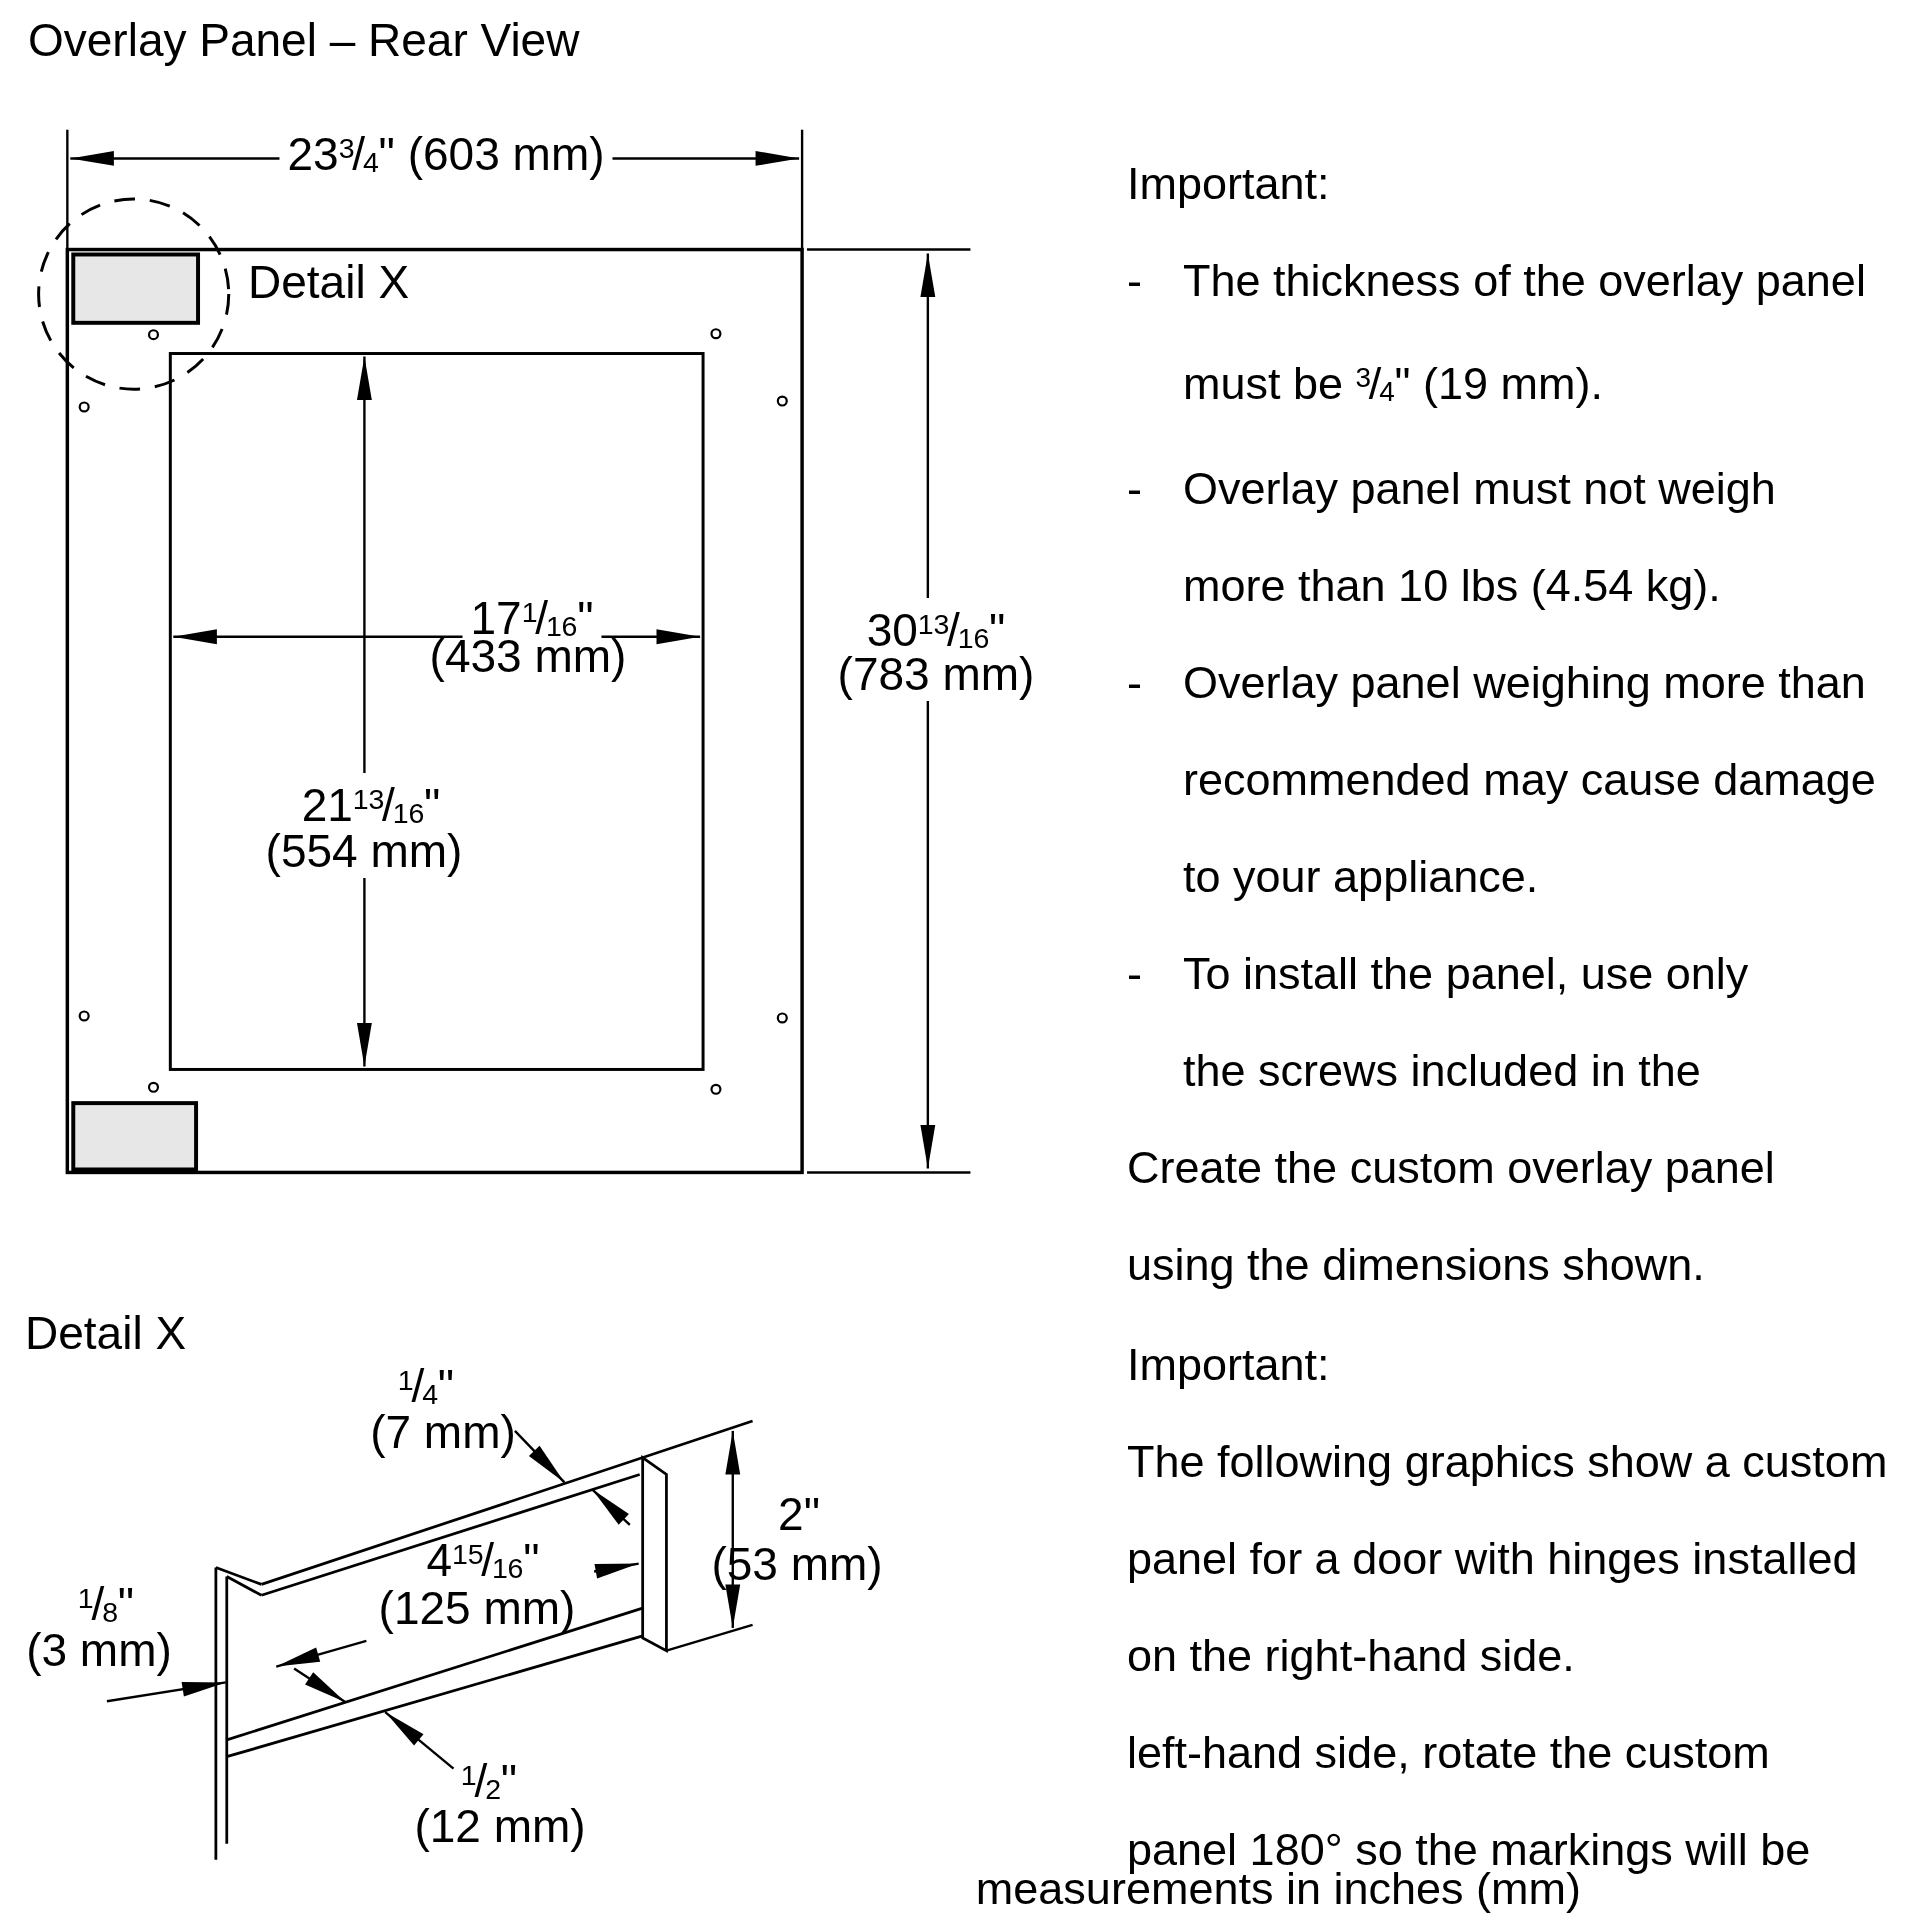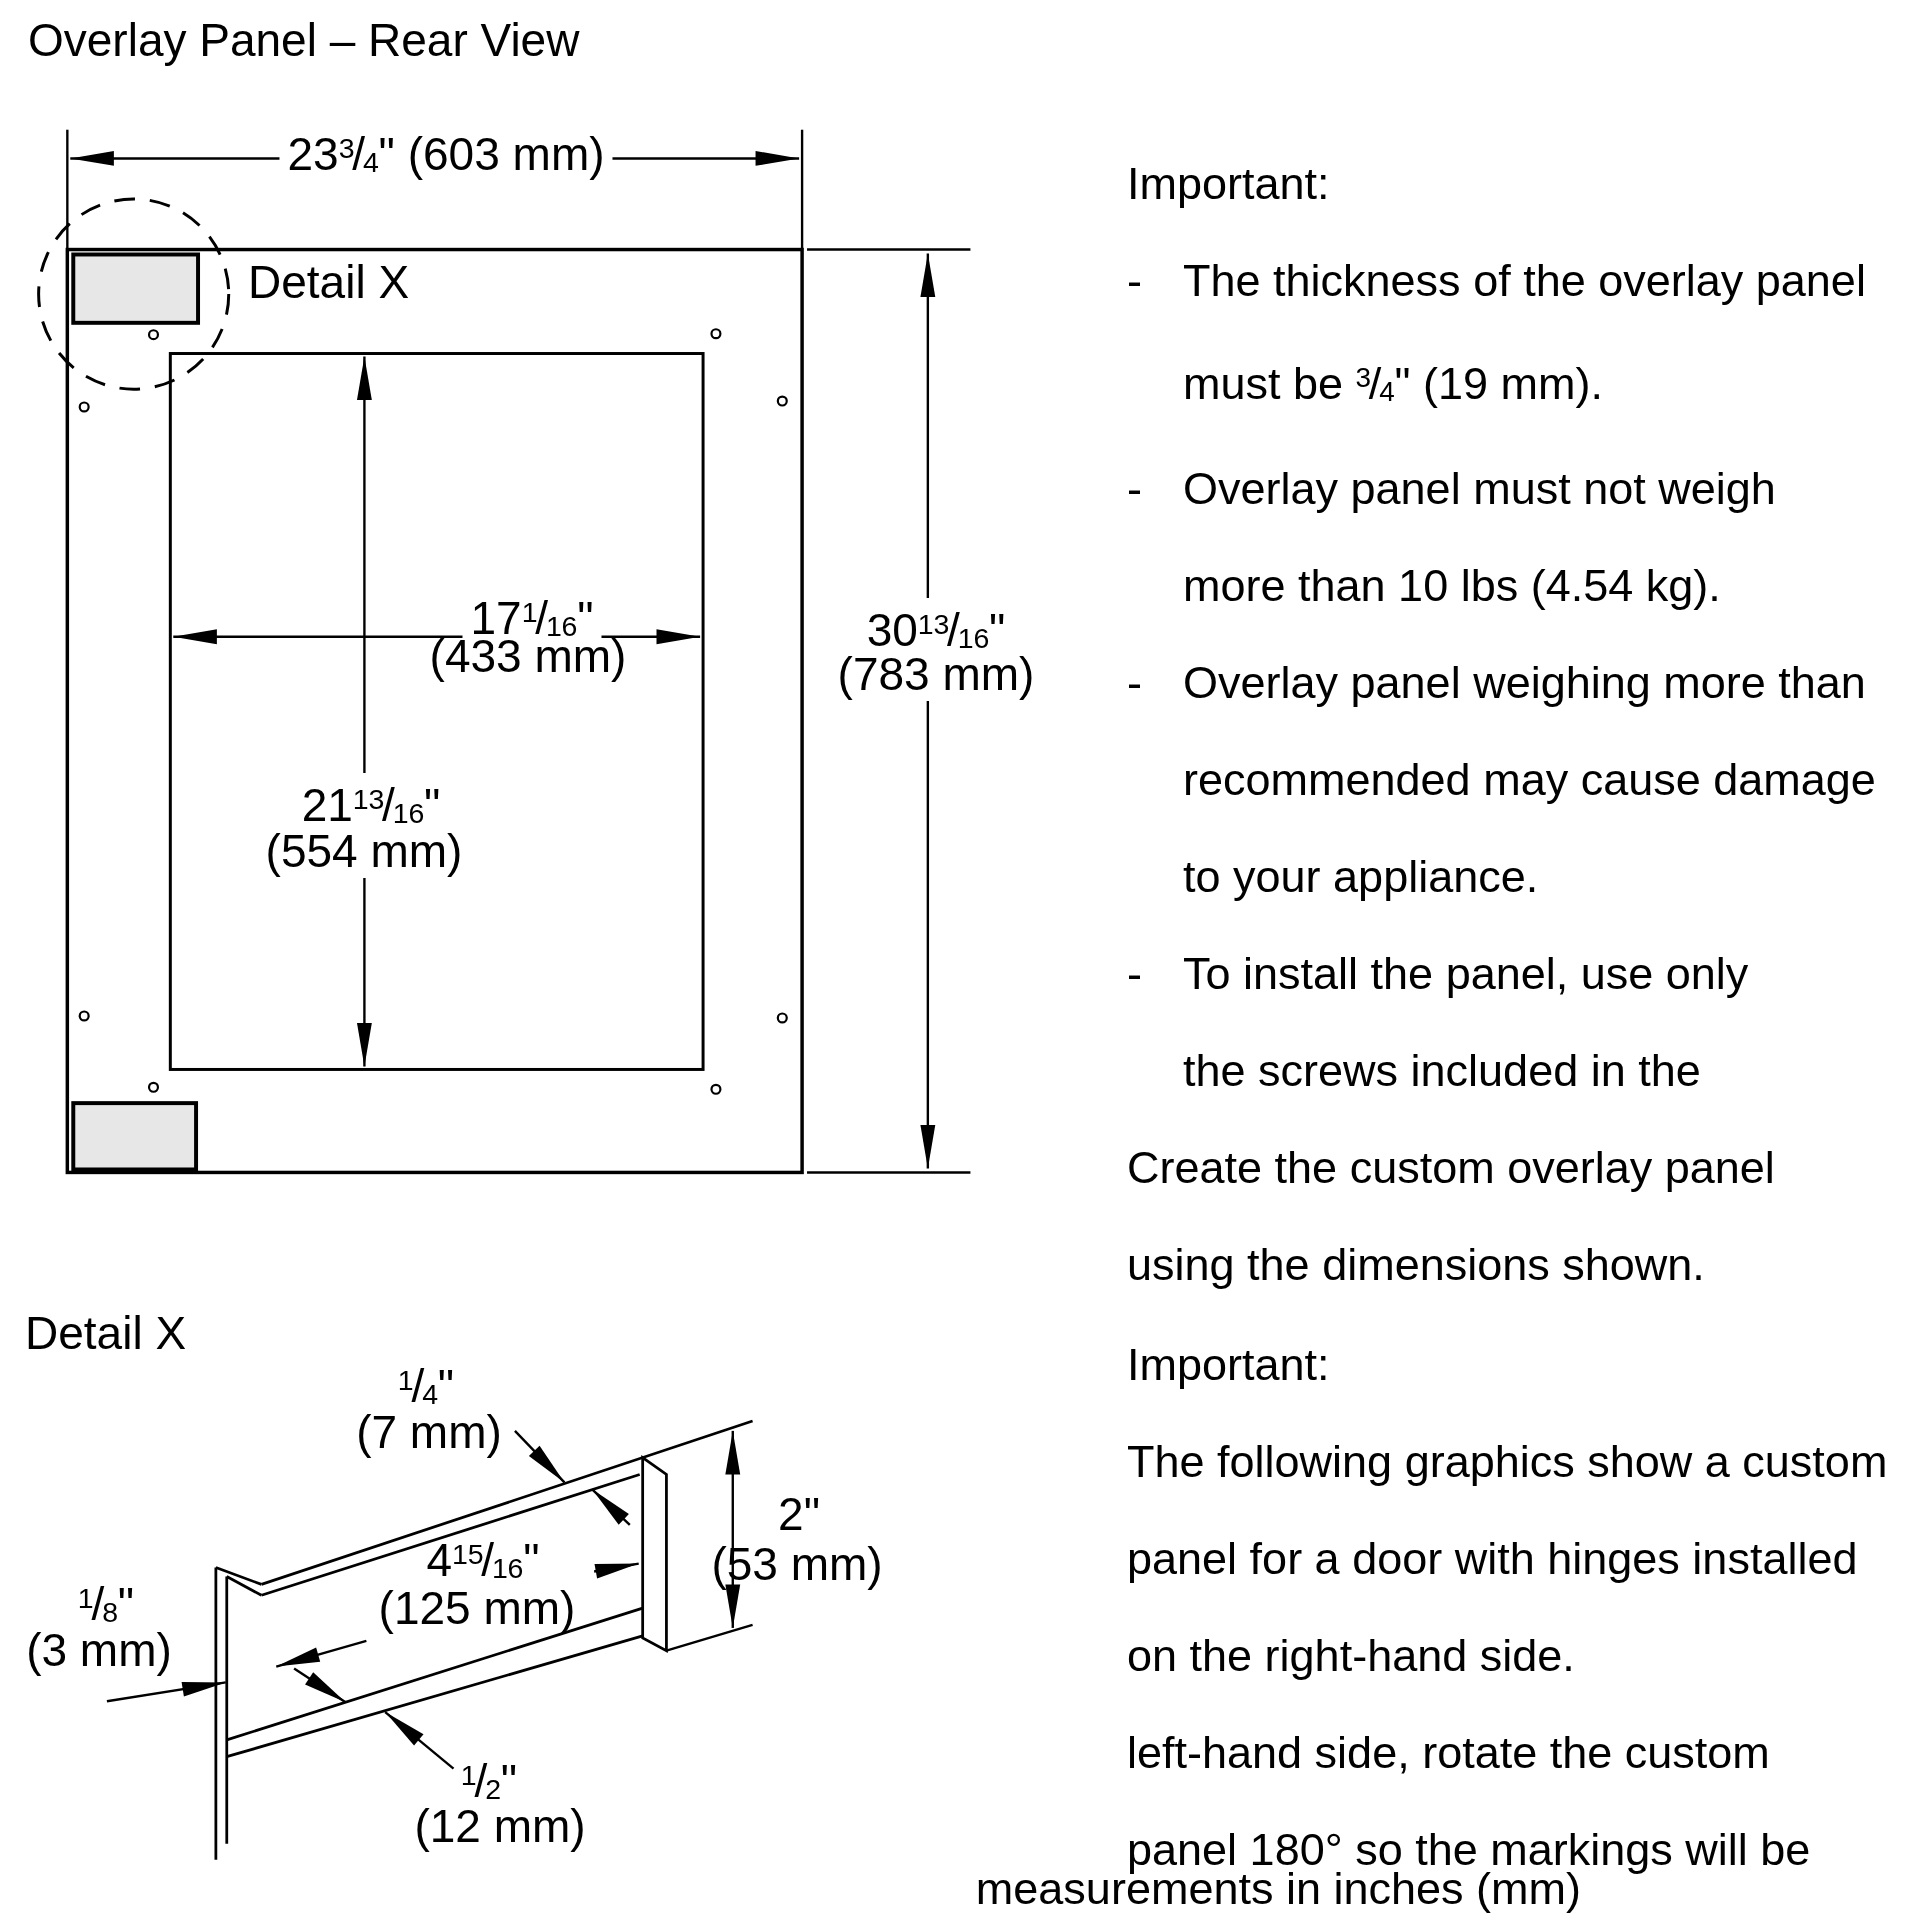--- a/index.html
+++ b/index.html
@@ -103,21 +103,21 @@
 
   <div class="lbl cx bg" style="left:371px;top:773px;"><span>21</span><sup>13</sup><span class="sl">/</span><sub>16</sub><span>"</span></div>
   <div class="lbl cx bg" style="left:364px;top:825px;">(554 mm)</div>
 
   <div class="lbl cx bg" style="left:936px;top:598px;"><span>30</span><sup>13</sup><span class="sl">/</span><sub>16</sub><span>"</span></div>
   <div class="lbl cx bg" style="left:936px;top:648px;">(783 mm)</div>
 
   <div class="lbl" style="left:25px;top:1307px;">Detail X</div>
 
   <div class="lbl cx" style="left:426px;top:1354px;"><sup>1</sup><span class="sl">/</span><sub>4</sub><span>"</span></div>
-  <div class="lbl cx" style="left:429px;top:1406px;">(7 mm)</div>
+  <div class="lbl cx" style="left:443px;top:1406px;">(7 mm)</div>
 
   <div class="lbl cx" style="left:483px;top:1528px;"><span>4</span><sup>15</sup><span class="sl">/</span><sub>16</sub><span>"</span></div>
   <div class="lbl cx" style="left:477px;top:1582px;">(125 mm)</div>
 
   <div class="lbl cx" style="left:106px;top:1572px;"><sup>1</sup><span class="sl">/</span><sub>8</sub><span>"</span></div>
   <div class="lbl cx" style="left:99px;top:1624px;">(3 mm)</div>
 
   <div class="lbl cx" style="left:799px;top:1488px;"><span>2</span><span>"</span></div>
   <div class="lbl cx" style="left:797px;top:1538px;">(53 mm)</div>
 

